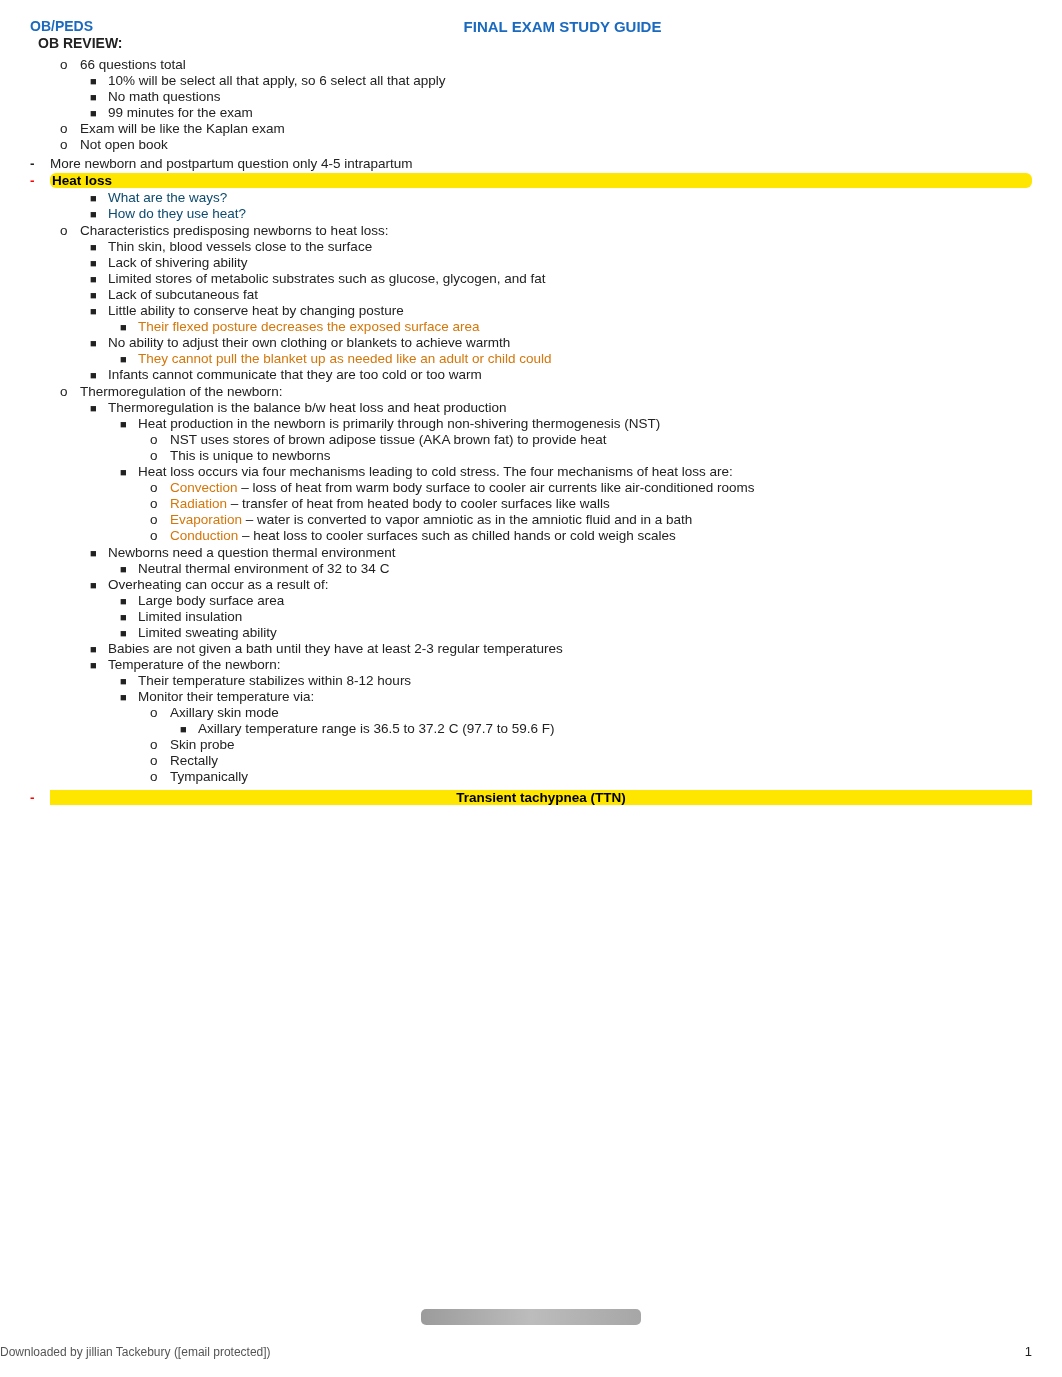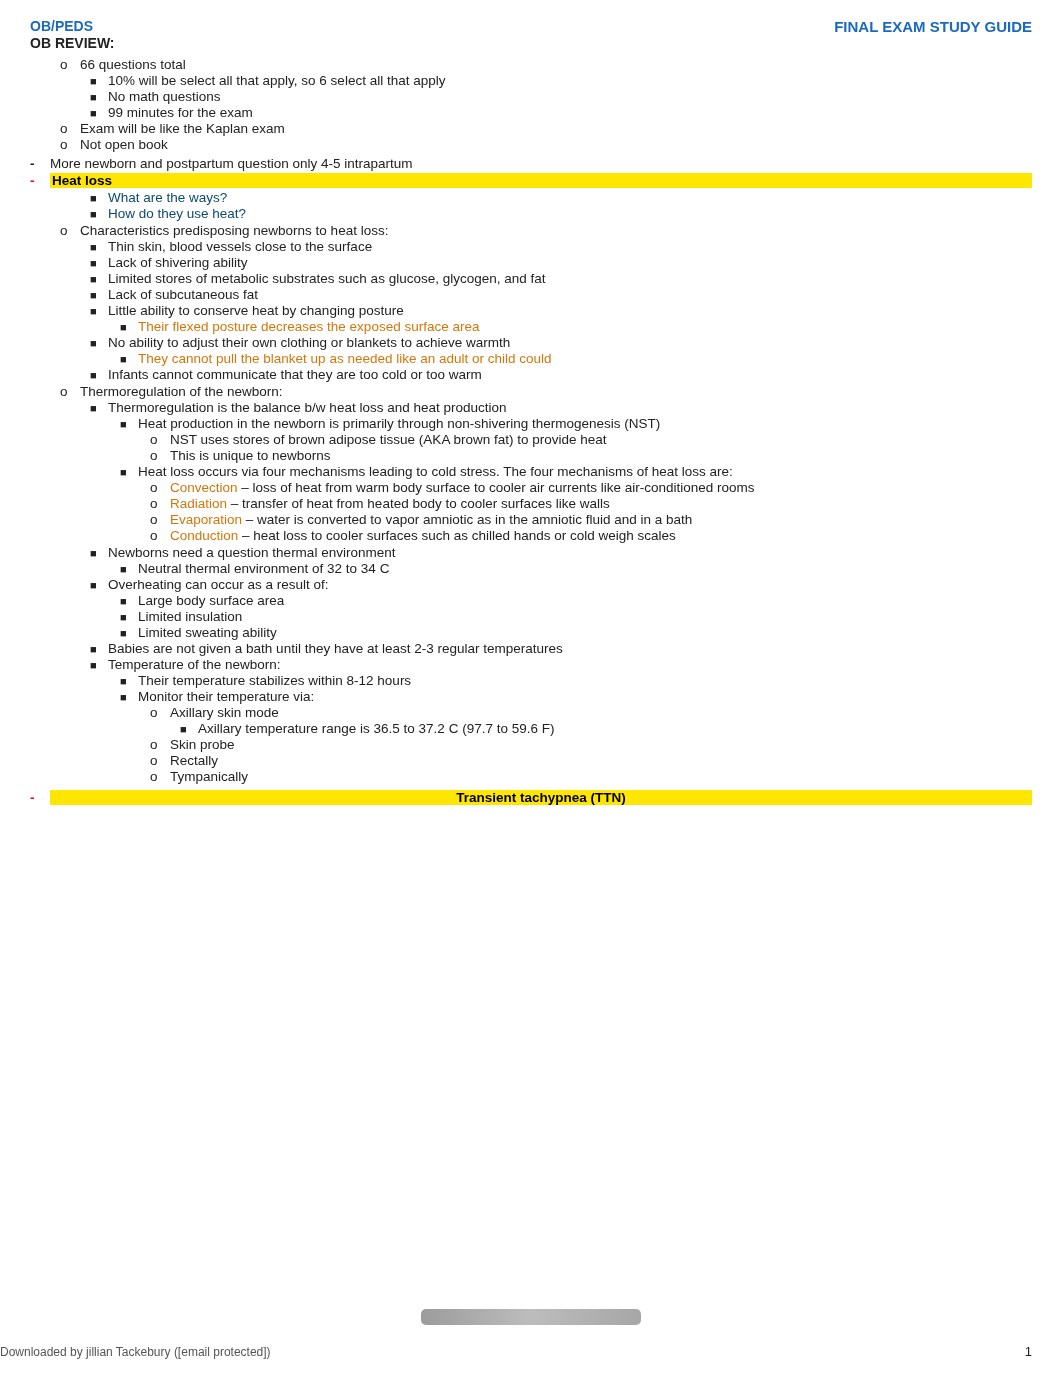--- a/index.html
+++ b/index.html
@@ -19,28 +19,28 @@
     }
     .header-left {
       color: #1a6abf;
       font-size: 14px;
       font-weight: bold;
     }
     .header-right {
       color: #1a6abf;
       font-size: 15px;
       font-weight: bold;
-      text-align: right;
+      text-align: center;
       flex: 1;
     }
     .section-title {
       font-weight: bold;
       font-size: 14px;
       margin-bottom: 6px;
-      margin-left: 0px;
+      margin-left: 8px;
     }
     .dash {
       color: #222;
       font-weight: bold;
       min-width: 14px;
       margin-right: 4px;
       margin-top: 0px;
     }
     .dash-red {
       color: red;
@@ -140,21 +140,21 @@
     <span class="row-text">Not open book</span>
   </div>
 
   <div class="row" style="margin-top:4px;">
     <span class="dash" style="min-width:14px;margin-right:6px;">-</span>
     <span class="row-text">More newborn and postpartum question only 4-5 intrapartum</span>
   </div>
 
   <div class="row" style="margin-top:2px;">
     <span class="dash dash-red" style="min-width:14px;margin-right:6px;color:red;">-</span>
-    <span class="row-text highlight-yellow" style="font-weight:bold;color:#000;display:inline;">Heat loss</span>
+    <span class="row-text highlight-yellow" style="font-weight:bold;color:#000;display:inline;border-radius:6px;">Heat loss</span>
   </div>
 
   <div class="row indent-2" style="margin-top:2px;">
     <span class="sq-icon">■</span>
     <span class="row-text text-teal">What are the ways?</span>
   </div>
   <div class="row indent-2">
     <span class="sq-icon">■</span>
     <span class="row-text text-teal">How do they use heat?</span>
   </div>

